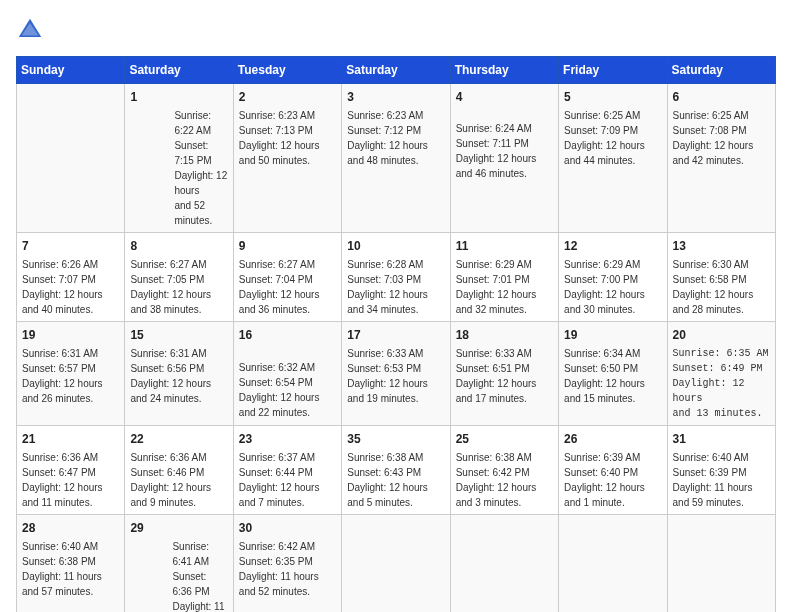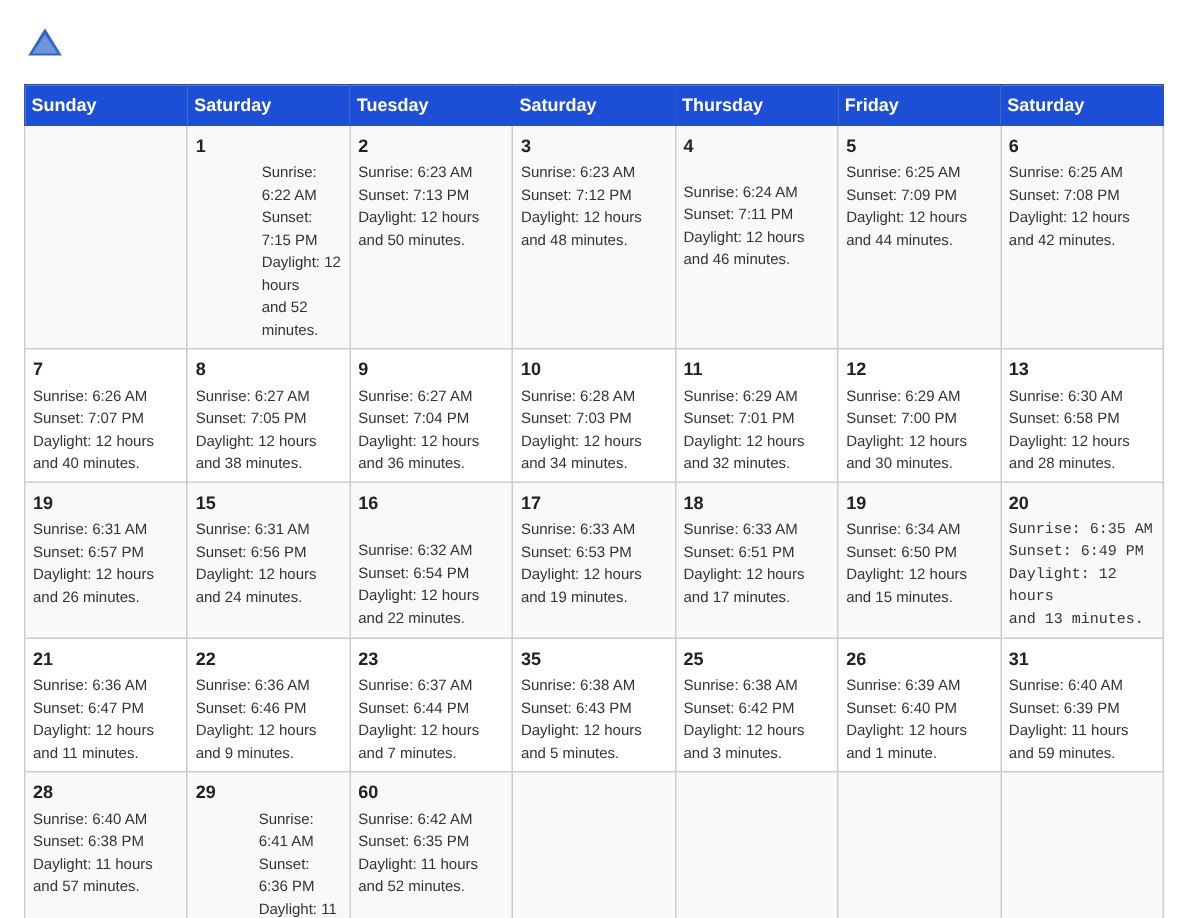--- a/index.html
+++ b/index.html
@@ -330,21 +330,21 @@
 and 57 minutes.</div>
         </td>
         <td>
           <span class="day-num">29</span>
           <div class="day-info" style="white-space: pre-line; margin-left: 42px;">Sunrise: 6:41 AM
 Sunset: 6:36 PM
 Daylight: 11 hours
 and 55 minutes.</div>
         </td>
         <td>
-          <span class="day-num">60</span>
+          <span class="day-num">30</span>
           <div class="day-info" style="white-space: pre-line;">Sunrise: 6:42 AM
 Sunset: 6:35 PM
 Daylight: 11 hours
 and 52 minutes.</div>
         </td>
         <td></td>
         <td></td>
         <td></td>
         <td></td>
       </tr>

